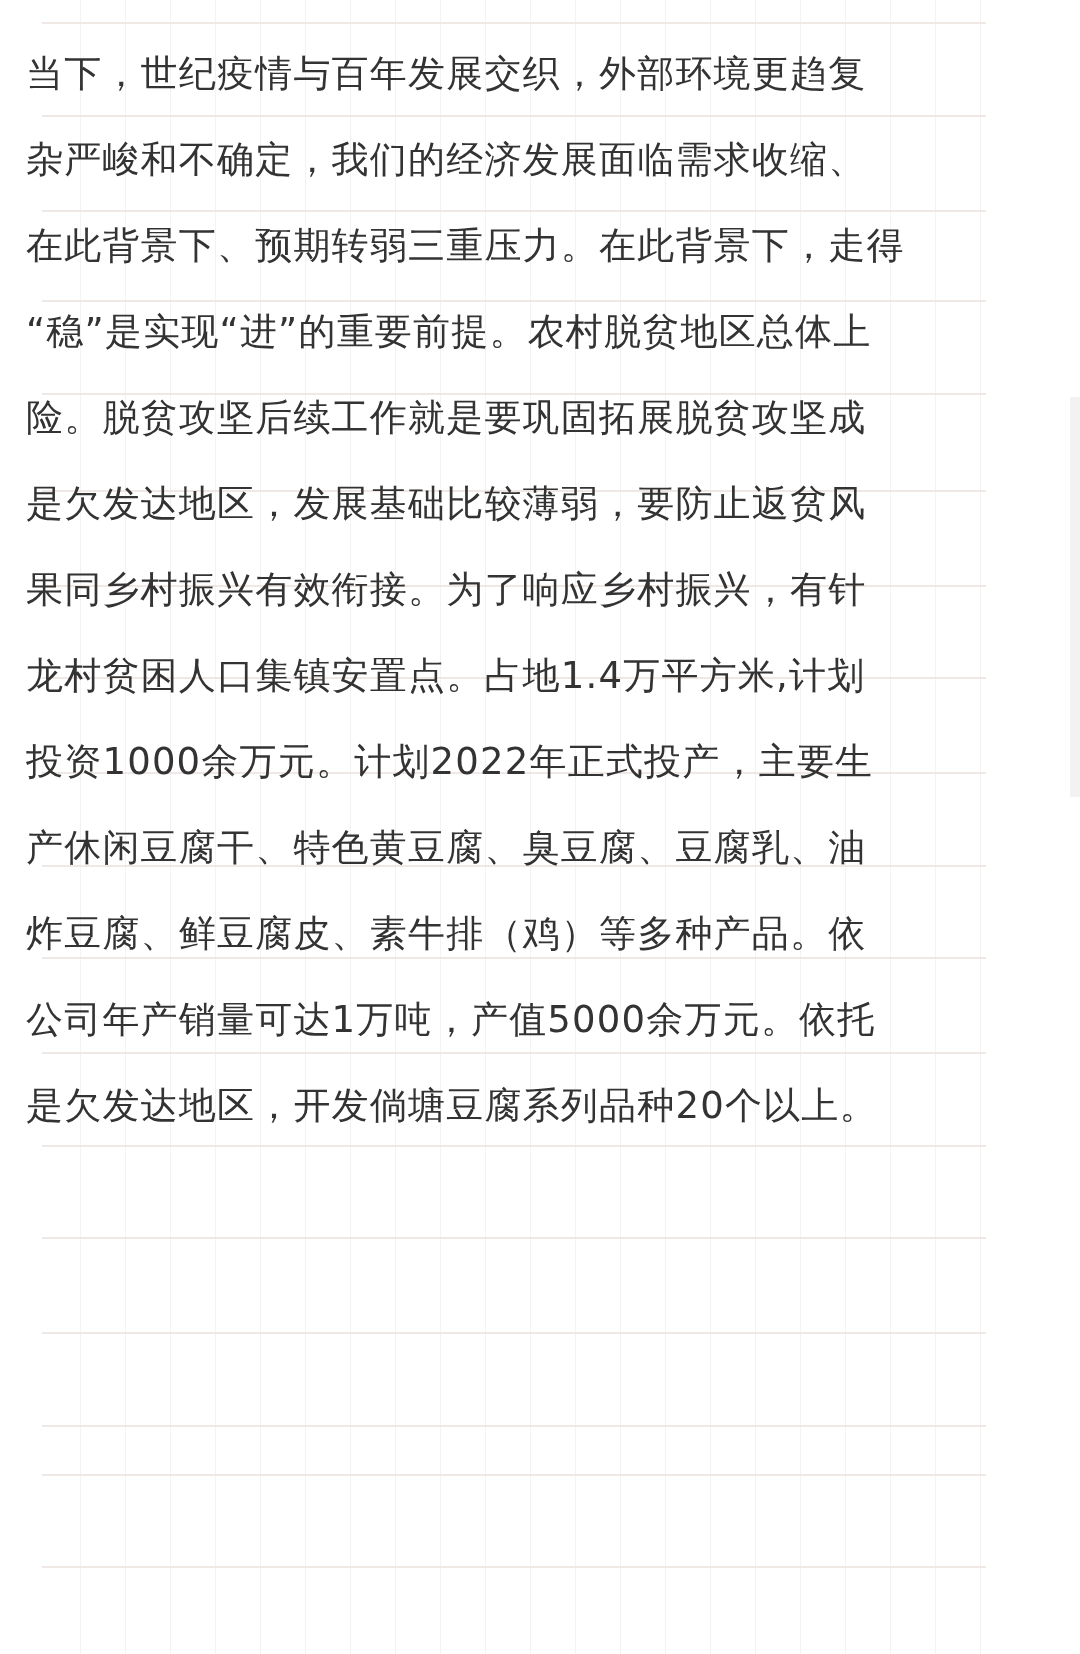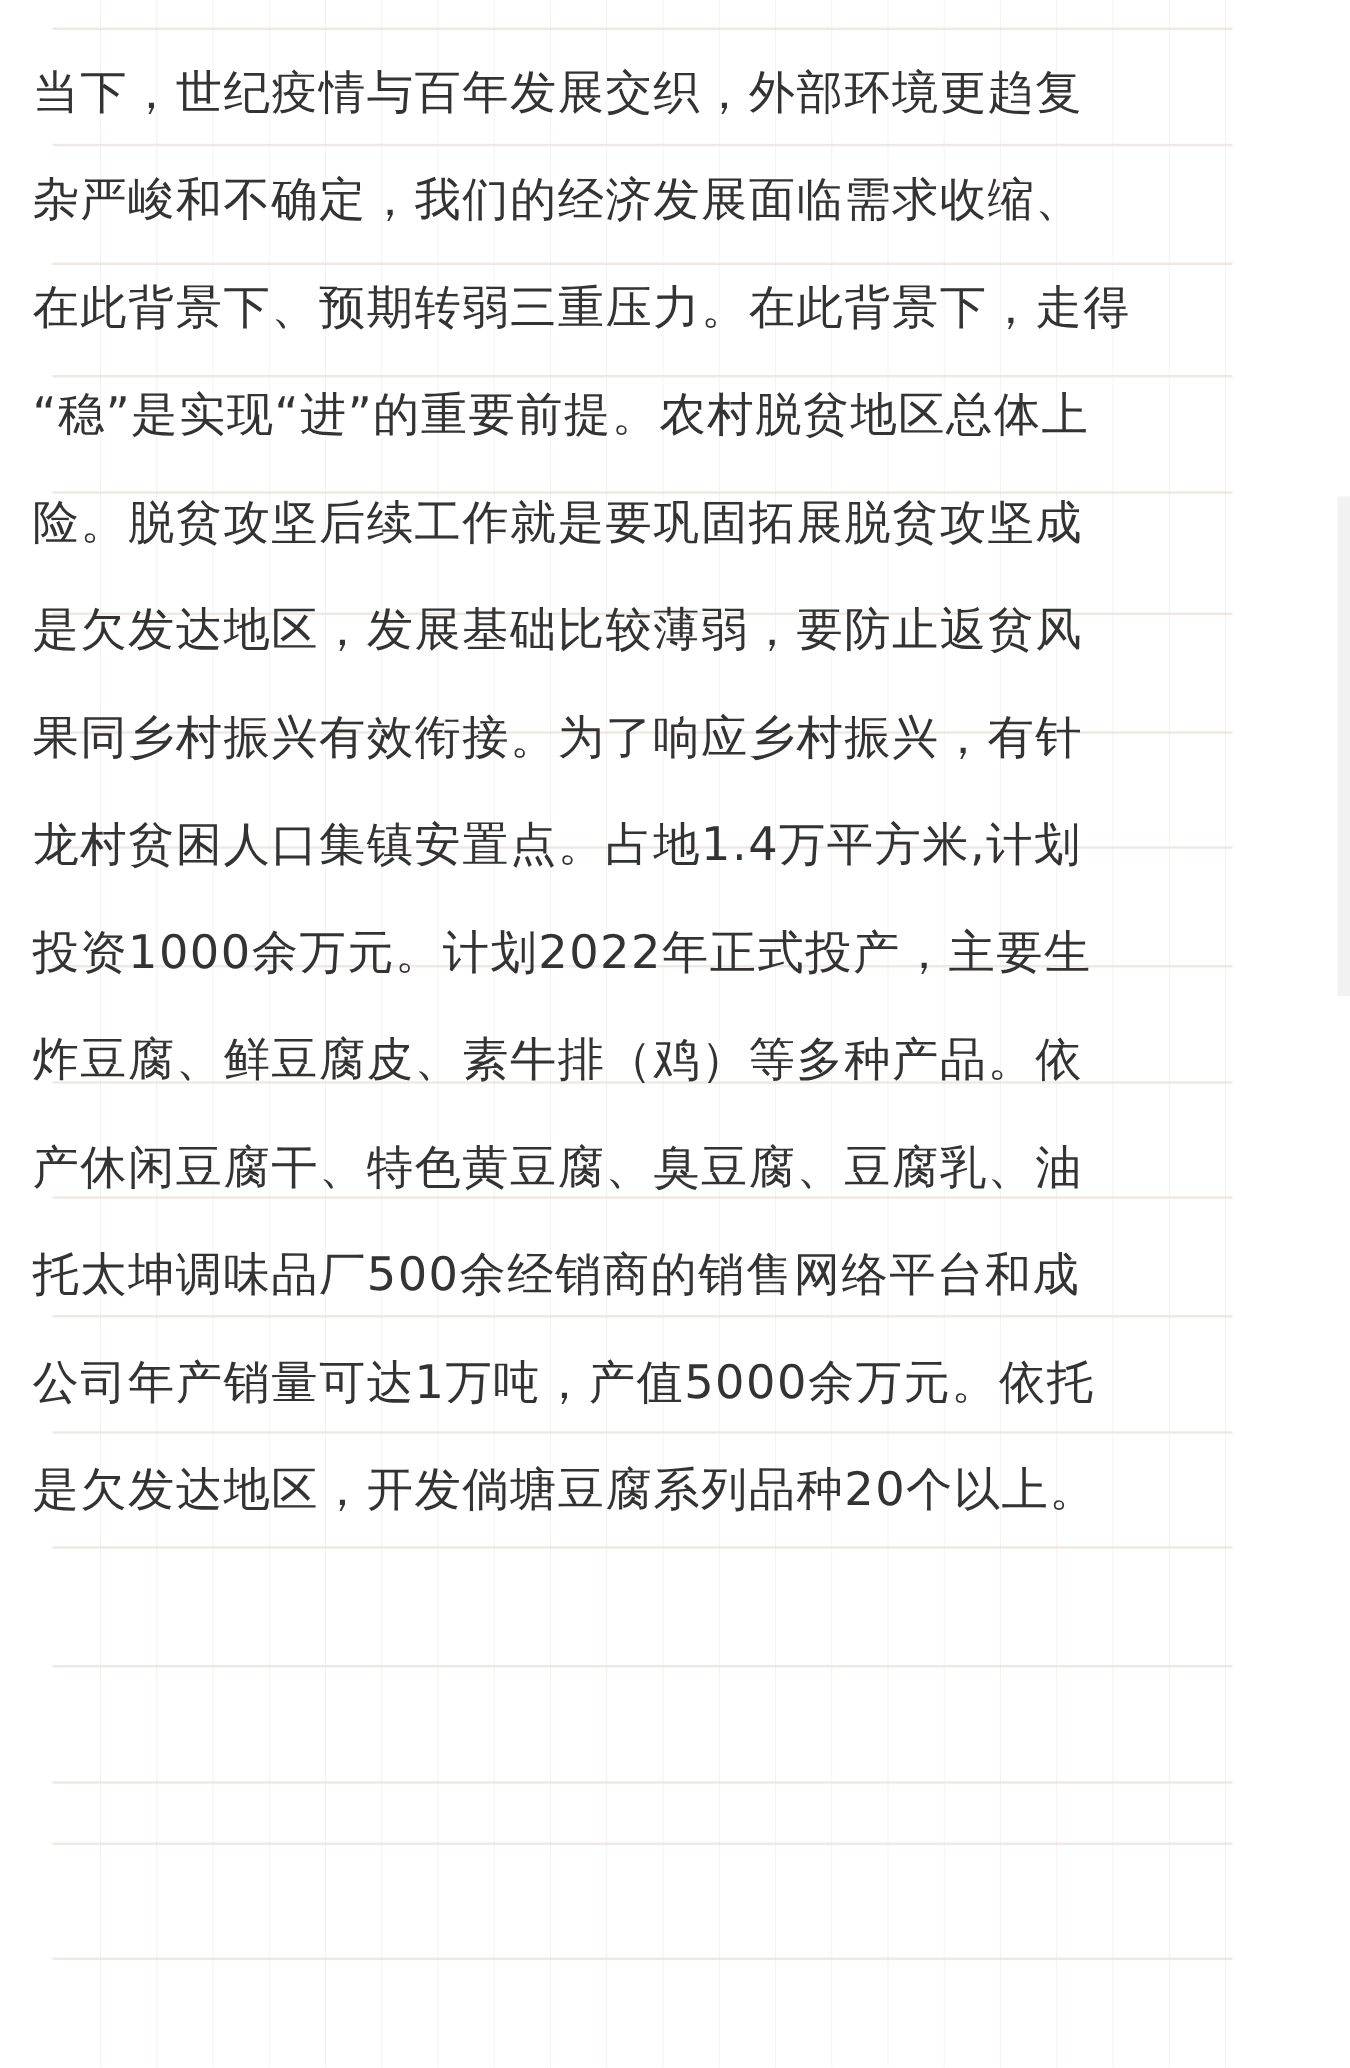--- a/index.html
+++ b/index.html
@@ -102,21 +102,20 @@
   <div class="article">
     <div class="line">当下，世纪疫情与百年发展交织，外部环境更趋复</div>
     <div class="line">杂严峻和不确定，我们的经济发展面临需求收缩、</div>
     <div class="line">在此背景下、预期转弱三重压力。在此背景下，走得</div>
     <div class="line">“稳”是实现“进”的重要前提。农村脱贫地区总体上</div>
     <div class="line">险。脱贫攻坚后续工作就是要巩固拓展脱贫攻坚成</div>
     <div class="line">是欠发达地区，发展基础比较薄弱，要防止返贫风</div>
     <div class="line">果同乡村振兴有效衔接。为了响应乡村振兴，有针</div>
     <div class="line">龙村贫困人口集镇安置点。占地1.4万平方米,计划</div>
     <div class="line">投资1000余万元。计划2022年正式投产，主要生</div>
+    <div class="line">产休闲豆腐干、特色黄豆腐、臭豆腐、豆腐乳、油</div>
     <div class="line">炸豆腐、鲜豆腐皮、素牛排（鸡）等多种产品。依</div>
-    <div class="line">产休闲豆腐干、特色黄豆腐、臭豆腐、豆腐乳、油</div>
-    <div class="line">托太坤调味品厂500余经销商的销售网络平台和成</div>
     <div class="line">公司年产销量可达1万吨，产值5000余万元。依托</div>
     <div class="line">是欠发达地区，开发倘塘豆腐系列品种20个以上。</div>
   </div>
 
   <div class="scroll-thumb"></div>
 </div>
 
 </body></html>

